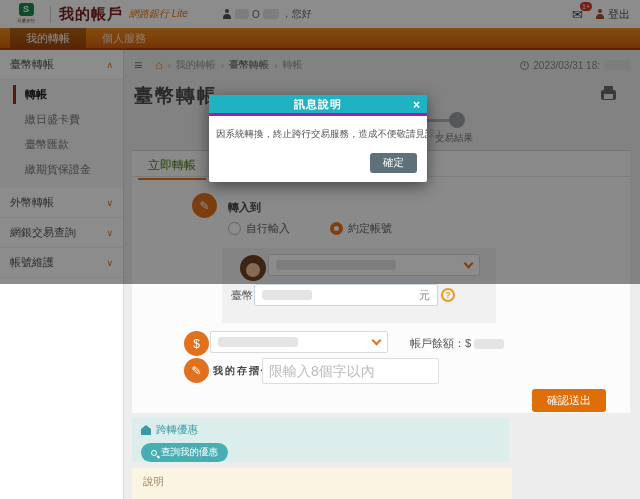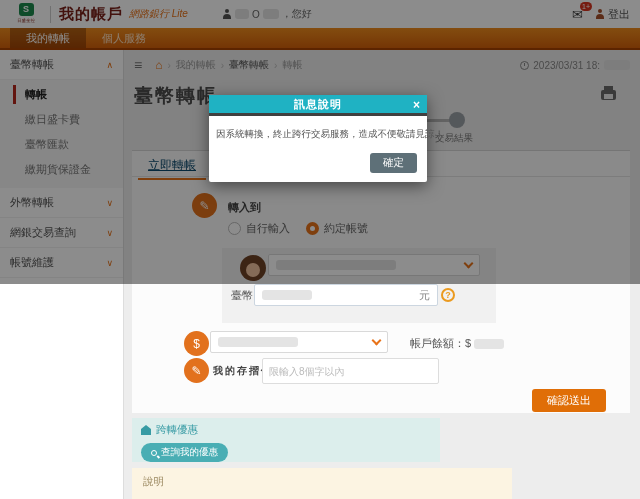--- a/index.html
+++ b/index.html
@@ -56,59 +56,59 @@
   .page-title { position:absolute; top:33px; left:10px; font-size:19px; color:#4d4d4d; letter-spacing:2px; }
   .printer-ico { position:absolute; top:40px; right:24px; width:15px; height:10px; background:#6b6b6b; border-radius:2px; cursor:pointer; }
   .printer-ico::before { content:""; position:absolute; left:3px; top:-4px; width:9px; height:4px; background:#6b6b6b; }
   .printer-ico::after { content:""; position:absolute; left:3px; top:4px; width:9px; height:5px; background:#e9e9e9; }
   .step-line { position:absolute; top:69px; left:287px; width:42px; height:3px; background:#b5b5b5; }
   .step-dot { position:absolute; top:62px; left:325px; width:16px; height:16px; background:#9aa0a6; border-radius:50%; }
   .step-label { position:absolute; top:82px; left:311px; font-size:9.5px; color:#777; }
   
   .card { position:absolute; top:100px; left:8px; right:10px; height:263px; background:#fcfcfc; border-top:1px solid #d6d6d6; }
   .tab-row { height:26px; border-bottom:1px solid #e2e2e2; padding-left:6px; }
-  .tab-active { display:inline-block; padding:6px 10px 4px; color:#0c4a6e; border-bottom:2px solid #e8731a; font-size:12px; cursor:pointer;text-decoration:underline; }
+  .tab-active { display:inline-block; padding:6px 10px 4px; color:#4d7c0f; border-bottom:2px solid #e8731a; font-size:12px; cursor:pointer; }
   .ico-circle { position:absolute; width:25px; height:25px; border-radius:50%; background:#e2711d; color:#fff; display:flex; align-items:center; justify-content:center; font-size:12px; }
   .fld-label { position:absolute; font-weight:bold; color:#444; }
-  .radio-row { position:absolute; left:96px; top:70px; display:flex; gap:16px; align-items:center; }
+  .radio-row { position:absolute; left:96px; top:70px; display:flex; gap:40px; align-items:center; }
   .radio-opt { display:flex; align-items:center; gap:5px; color:#666; cursor:pointer; }
   .radio { width:13px; height:13px; border:1px solid #bbb; border-radius:50%; background:#fff; }
   .radio.sel { border:4px solid #e8731a; }
   .panel { position:absolute; left:90px; top:97px; width:274px; height:75px; background:#f1f1f1; }
   .avatar { position:absolute; left:18px; top:7px; width:26px; height:26px; border-radius:50%; background:#6e4226; overflow:hidden; }
   .avatar::after { content:""; position:absolute; left:6px; top:8px; width:14px; height:14px; background:#f0c39f; border-radius:50%; }
   .selbox { background:#fff; border:1px solid #d9d9d9; border-radius:2px; display:flex; align-items:center; padding:0 7px; cursor:pointer; }
   .chev-dn { width:7px; height:7px; border-right:2px solid #e8731a; border-bottom:2px solid #e8731a; transform:rotate(45deg); margin-left:auto; margin-top:-3px; }
   .sel1 { position:absolute; left:46px; top:6px; width:212px; height:22px; }
   .cur-label { position:absolute; left:9px; top:40px; color:#555; }
   .cur-input { position:absolute; left:32px; top:36px; width:184px; height:22px; background:#fff; border:1px solid #ccd6e0; border-radius:2px; display:flex; align-items:center; padding:0 7px; }
   .unit { margin-left:auto; color:#888; }
   .q-ico { position:absolute; left:219px; top:40px; width:14px; height:14px; border:2px solid #eb9a1f; color:#eb9a1f; border-radius:50%; font-size:9px; font-weight:bold; text-align:center; line-height:11px; cursor:pointer; }
   .sel2 { position:absolute; left:78px; top:180px; width:178px; height:22px; }
   .balance { position:absolute; left:278px; top:185px; color:#555; }
   .memo-label { position:absolute; left:81px; top:213px; color:#444; font-size:10px; letter-spacing:2px; font-weight:bold; }
-  .memo-input { position:absolute; left:130px; top:207px; width:177px; height:21px; border:1px solid #ddd; border-radius:2px; padding:12px 6px; font-size:10px; color:#555; font-family:"Liberation Sans",sans-serif; }
+  .memo-input { position:absolute; left:130px; top:207px; width:177px; height:21px; border:1px solid #ddd; border-radius:2px; padding:12px 6px; font-size:14px; color:#555; font-family:"Liberation Sans",sans-serif; }
   .memo-input::placeholder { color:#bbb; }
   .submit-btn { position:absolute; right:24px; top:238px; background:#e06e07; color:#fff; border:none; border-radius:3px; padding:4px 15px; font-size:11px; cursor:pointer; font-family:"Liberation Sans",sans-serif; }
   
-  .promo { position:absolute; top:368px; left:8px; width:308px; height:44px; background:#dceeec; padding:5px 9px; }
+  .promo { position:absolute; top:368px; left:8px; width:377px; height:44px; background:#dceeec; padding:5px 9px; }
   .promo-title { color:#379ba4; display:flex; gap:5px; align-items:center; font-size:10.5px; }
   .bank-ico { width:10px; height:6px; background:#379ba4; position:relative; margin-top:4px; }
   .bank-ico::before { content:""; position:absolute; top:-4px; left:0; border-left:5px solid transparent; border-right:5px solid transparent; border-bottom:4px solid #379ba4; }
   .promo-row { display:flex; align-items:center; gap:8px; margin-top:6px; color:#5f7379; font-size:10px; }
   .promo-btn { background:#49aeb4; color:#fff; border:none; border-radius:10px; padding:3px 10px; display:flex; align-items:center; gap:4px; font-size:9.5px; cursor:pointer; font-family:"Liberation Sans",sans-serif; }
   .mag-ico { width:6px; height:6px; border:1.5px solid #fff; border-radius:50%; position:relative; display:inline-block; }
   .mag-ico::after { content:""; position:absolute; left:5px; top:5px; width:3px; height:1.5px; background:#fff; transform:rotate(45deg); }
   .notes { position:absolute; top:418px; left:8px; width:380px; height:81px; background:#fcf4e2; padding:7px 11px; }
   .notes-title { color:#9c8a62; font-size:10.5px; margin-bottom:9px; }
   .note-item { color:#77695a; font-size:10px; }
   
   .backdrop { position:absolute; left:0; top:0; width:640px; height:284px; background:rgba(0,0,0,0.45); z-index:40; }
   .modal { position:absolute; left:209px; top:95px; width:218px; z-index:60; background:#fff; border-radius:2px; box-shadow:0 4px 16px rgba(0,0,0,0.5); }
-  .modal-hd { background:#1fb2c3; height:21px; display:flex; align-items:center; justify-content:center; position:relative; border-bottom:3px solid #404040; }
+  .modal-hd { background:#1fb2c3; height:21px; display:flex; align-items:center; justify-content:center; position:relative; border-bottom:3px solid #a21caf; }
   .modal-title { color:#fff; font-size:11px; font-weight:bold; letter-spacing:1px; }
   .modal-x { position:absolute; right:7px; top:3px; color:#fff; font-size:12px; font-weight:bold; line-height:14px; cursor:pointer; }
   .modal-body { padding:12px 7px 4px; font-size:9.5px; color:#555; text-align:center; white-space:nowrap; }
   .modal-ft { display:flex; justify-content:flex-end; padding:8px 10px 9px; }
   .modal-ok { background:#5e7078; color:#fff; border:none; border-radius:3px; padding:3px 13px; font-size:10.5px; cursor:pointer; font-family:"Liberation Sans",sans-serif; }
 </style>
 </head>
 <body>
 
 <header class="topbar">

